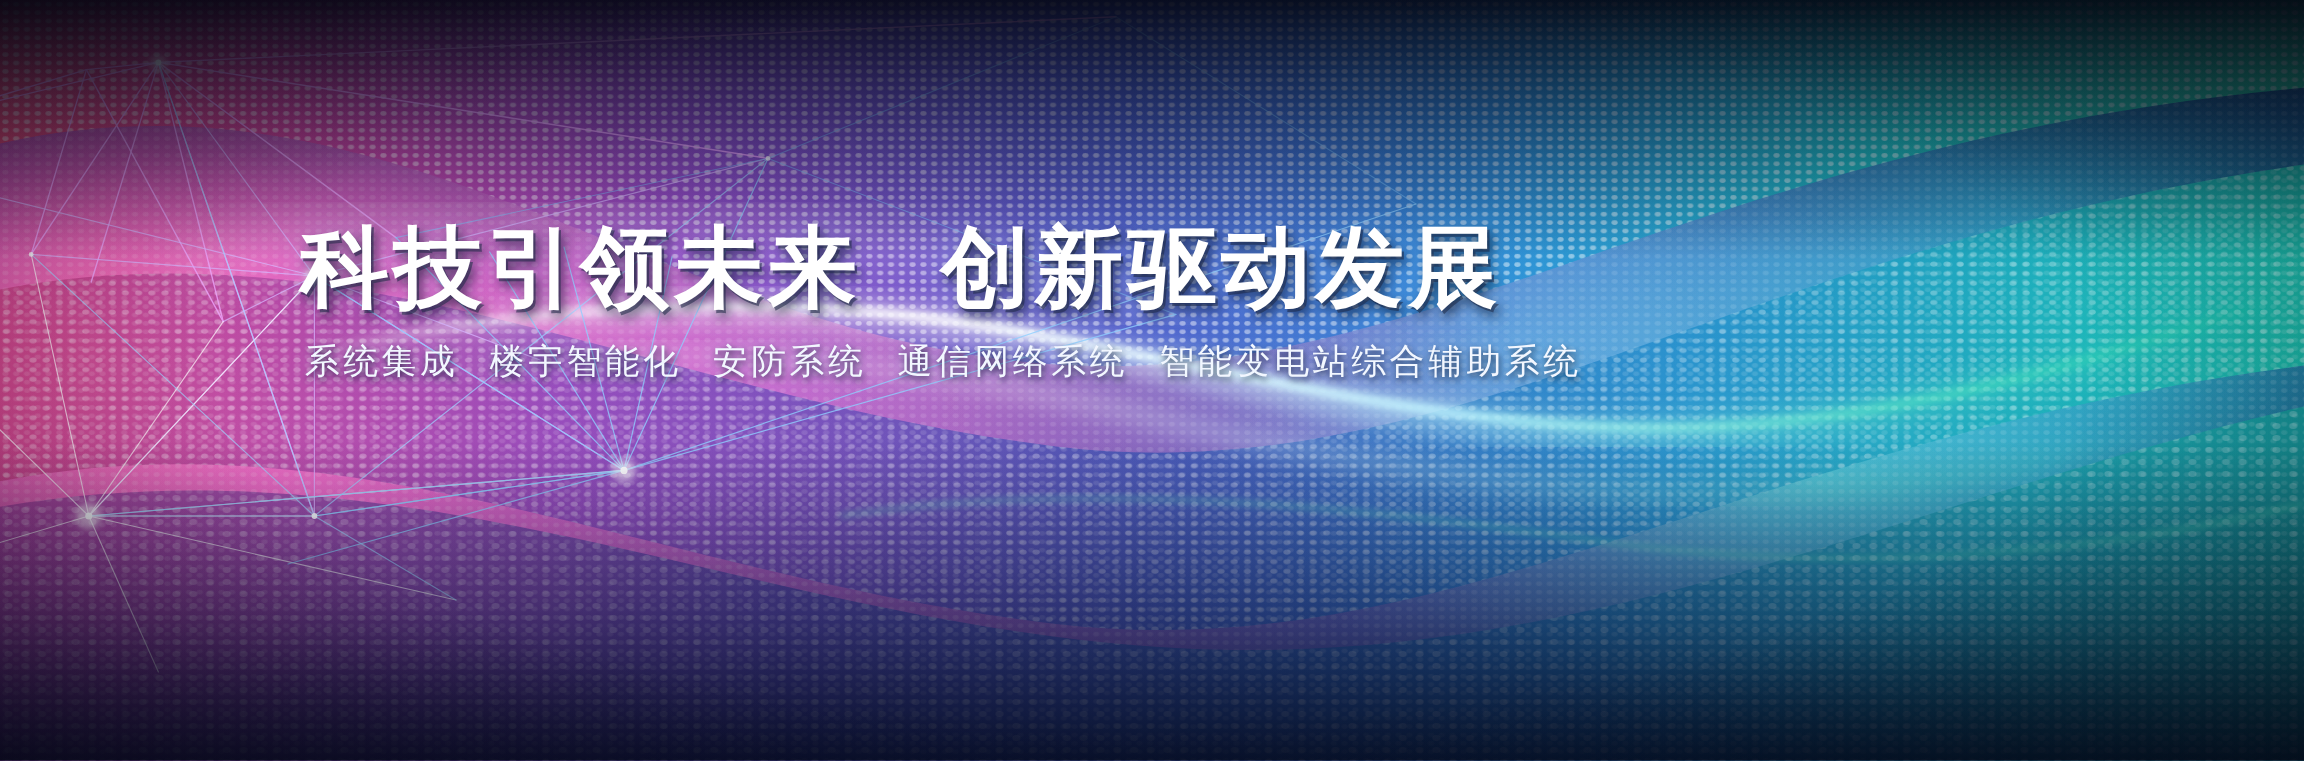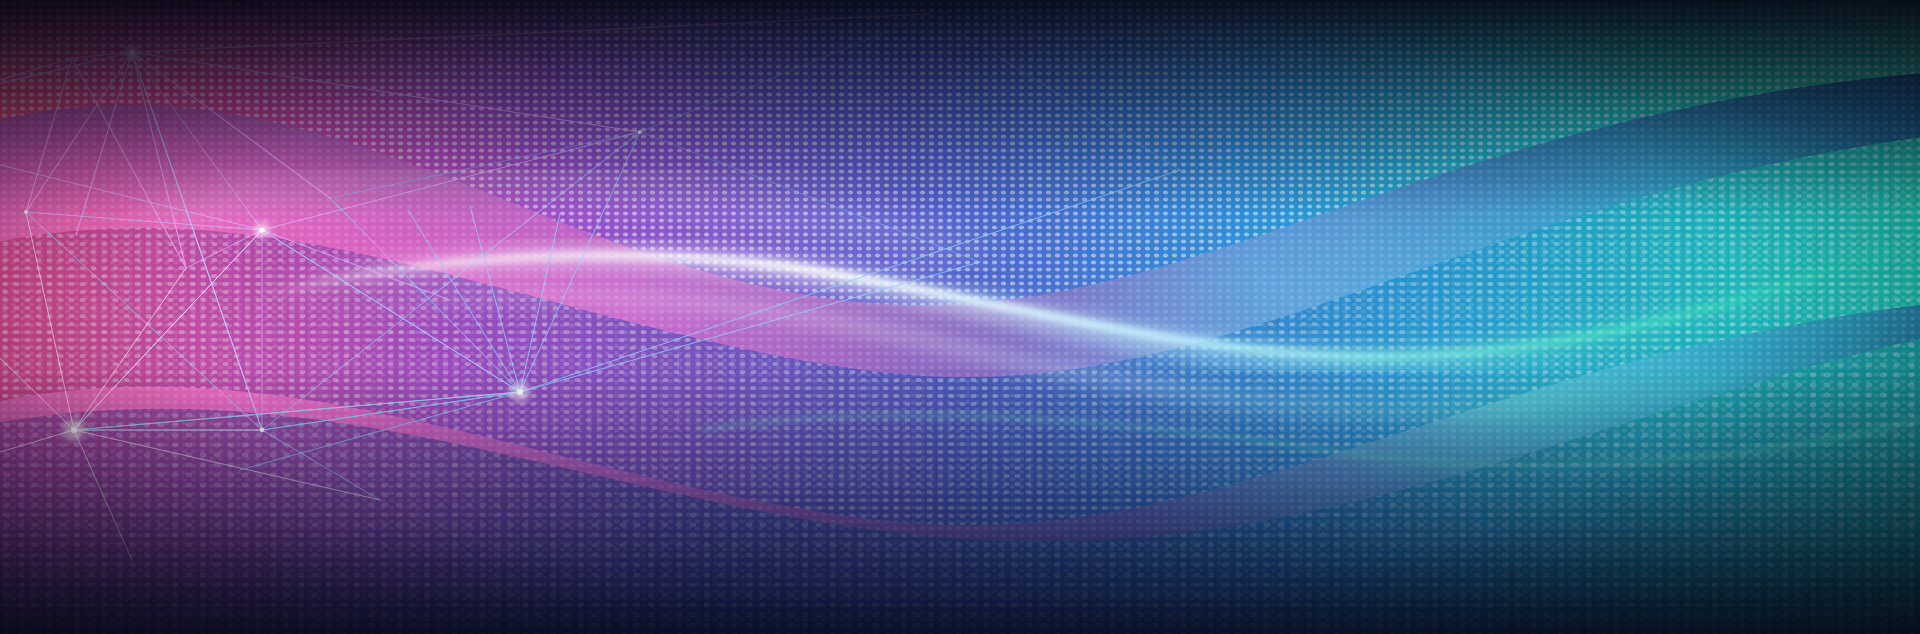--- a/index.html
+++ b/index.html
@@ -277,14 +277,19 @@
         <circle cx="74" cy="430" r="11"></circle>
         <circle cx="520" cy="392" r="10"></circle>
       </g>
     </g>
   </svg>
 
   <div class="layer bg-topdark"></div>
   <div class="layer bg-botdark"></div>
   <div class="layer bg-vignette"></div>
 
+  <div class="copy">
+    <h1 class="headline"><span>科技引领未来</span><span class="gap"></span><span>创新驱动发展</span></h1>
+
+    <p class="subline"><span>系统集成</span><span class="gap"></span><span>楼宇智能化</span><span class="gap"></span><span>安防系统</span><span class="gap"></span><span>通信网络系统</span><span class="gap"></span><span>智能变电站综合辅助系统</span></p>
+  </div>
 
 </div>
 
 </body></html>

